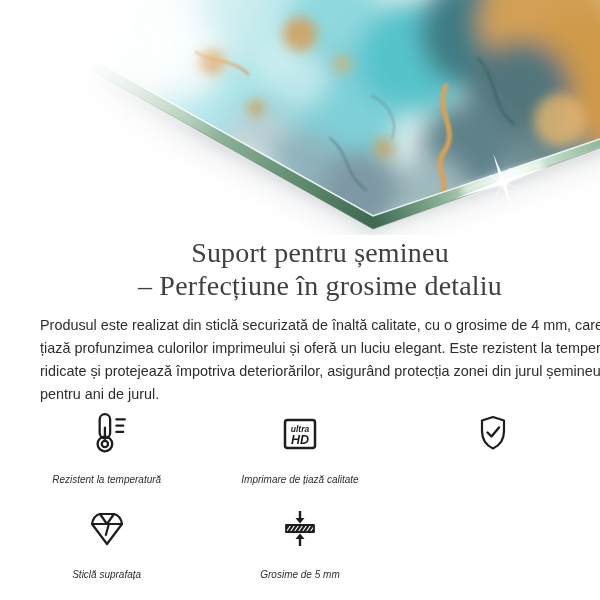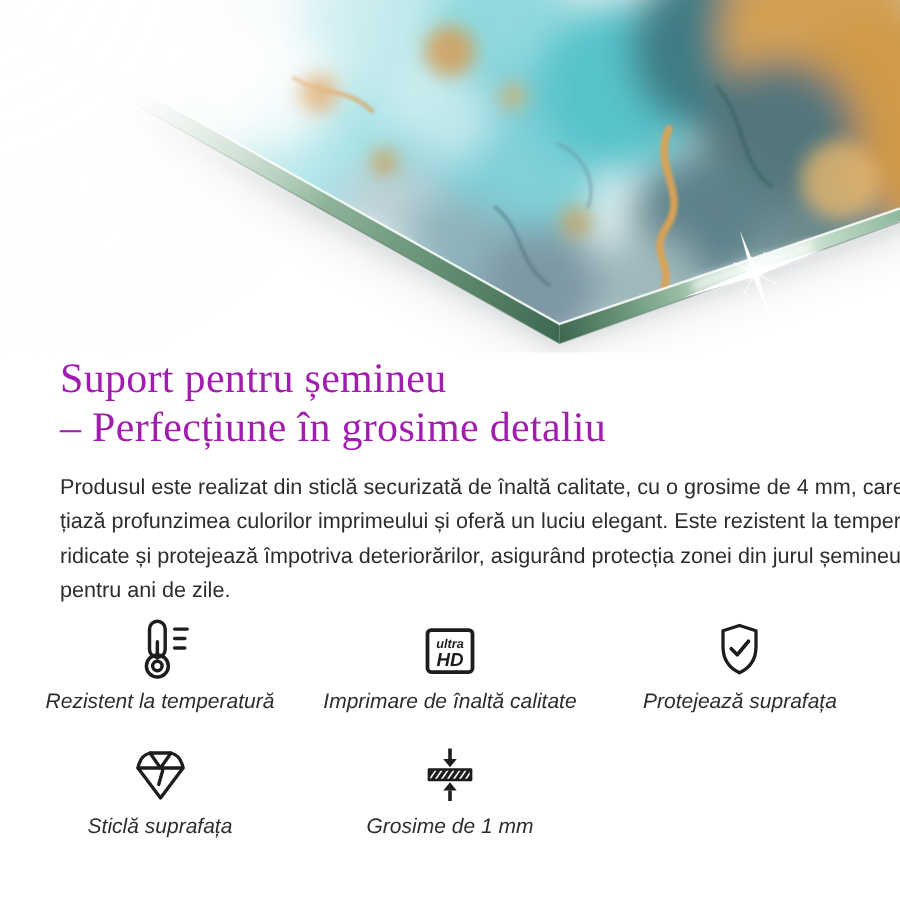--- a/index.html
+++ b/index.html
@@ -1,27 +1,27 @@
 <!DOCTYPE html>
 <html><head>
 <meta charset="utf-8">
 <style>
   html,body{margin:0;padding:0;background:#fff;}
   body{font-family:"Liberation Sans","DejaVu Sans",sans-serif;}
   .page{position:relative;width:600px;height:600px;background:#ffffff;overflow:hidden;}
   .hero{width:600px;height:235px;display:block;}
   .title{margin:0;padding:1px 0 0 40px;font-family:"Liberation Serif","DejaVu Serif",serif;
-         font-weight:400;font-size:28px;line-height:33px;color:#a21caf;letter-spacing:.2px;}
+         font-weight:400;font-size:28px;line-height:33px;color:#404040;letter-spacing:.2px;text-align:center;}
   .title span{display:block;}
   .desc{margin:12px 30px 0 40px;font-size:14.4px;line-height:23px;color:#2d2d2d;}
   .desc span{display:block;white-space:nowrap;}
   .features{display:grid;grid-template-columns:repeat(3,1fr);row-gap:18px;margin:4px 10px 0 10px;}
   .feature{display:flex;flex-direction:column;align-items:center;font-style:italic;}
   .ficon{height:46px;display:flex;align-items:flex-end;justify-content:center;}
-  .flabel{margin-top:4px;font-size:14px;line-height:15px;color:#2d2d2d;text-align:center;}
+  .flabel{margin-top:16px;font-size:10px;line-height:15px;color:#2d2d2d;text-align:center;}
   .icon-stroke{stroke:#1d1d1d;fill:none;stroke-width:2.2;stroke-linejoin:round;}
   .icon-fill{fill:#1d1d1d;}
 </style>
 </head>
 <body>
 
 <div class="page">
 
   <svg class="hero" viewBox="0 0 600 235" xmlns="http://www.w3.org/2000/svg">
     <defs>
@@ -137,21 +137,21 @@
 
   <h1 class="title">
     <span>Suport pentru șemineu</span>
     <span>– Perfecțiune în grosime detaliu</span>
   </h1>
 
   <div class="desc">
     <span>Produsul este realizat din sticlă securizată de înaltă calitate, cu o grosime de 4 mm, care eviden-</span>
     <span>țiază profunzimea culorilor imprimeului și oferă un luciu elegant. Este rezistent la temperaturi</span>
     <span>ridicate și protejează împotriva deteriorărilor, asigurând protecția zonei din jurul șemineului</span>
-    <span>pentru ani de zile.</span>
+    <span>pentru ani de jurul.</span>
   </div>
 
   <div class="features">
 
     <div class="feature">
       <div class="ficon">
         <svg width="46" height="46" viewBox="0 0 44 44">
           <g class="icon-stroke" stroke-linecap="round">
             <rect x="15" y="4" width="10" height="23" rx="5"></rect>
             <circle cx="20" cy="32.5" r="7"></circle>
@@ -167,33 +167,32 @@
     </div>
 
     <div class="feature">
       <div class="ficon">
         <svg width="44" height="44" viewBox="0 0 44 44">
           <rect class="icon-stroke" x="7" y="8" width="30" height="28" rx="2.5" style="stroke-width:2.5"></rect>
           <text x="22" y="20" text-anchor="middle" font-size="8.5" font-weight="700" fill="#1d1d1d" font-family="Liberation Sans, sans-serif">ultra</text>
           <text x="22" y="32" text-anchor="middle" font-size="12.5" font-weight="800" fill="#1d1d1d" font-family="Liberation Sans, sans-serif">HD</text>
         </svg>
       </div>
-      <div class="flabel">Imprimare de înaltă calitate</div>
+      <div class="flabel">Imprimare de țiază calitate</div>
     </div>
 
     <div class="feature">
       <div class="ficon">
         <svg width="44" height="44" viewBox="0 0 44 44">
           <g class="icon-stroke" stroke-linecap="round">
             <path d="M22 5 L33 8.5 V19 C33 27.5 28.5 33.5 22 36.5 C15.5 33.5 11 27.5 11 19 V8.5 Z"></path>
             <path d="M16.5 20.5 L20.5 24.5 L28 15.5" style="stroke-width:2.4"></path>
           </g>
         </svg>
       </div>
-      <div class="flabel">Protejează suprafața</div>
     </div>
 
     <div class="feature">
       <div class="ficon">
         <svg width="44" height="44" viewBox="0 0 44 44">
           <g class="icon-stroke" stroke-linecap="round">
             <path d="M7 17 C8 11 11 8 15 7 H29 C33 8 36 11 37 17 L22 37 Z"></path>
             <line x1="7" y1="17" x2="37" y2="17"></line>
             <path d="M15 7 L22 17 L29 7"></path>
             <line x1="23.5" y1="18.5" x2="20.8" y2="28"></line>
@@ -222,17 +221,17 @@
             <line x1="28" y1="28" x2="37" y2="15"></line>
               <line x1="32" y1="28" x2="41" y2="15"></line>
           </g>
           <rect x="8" y="18" width="28" height="7" class="icon-stroke" style="stroke-width:1.8"></rect>
           <line x1="22" y1="4" x2="22" y2="11" stroke="#1d1d1d" stroke-width="2.4"></line>
           <polygon class="icon-fill" points="17.5,11 26.5,11 22,16.5"></polygon>
           <line x1="22" y1="39" x2="22" y2="32" stroke="#1d1d1d" stroke-width="2.4"></line>
           <polygon class="icon-fill" points="17.5,32 26.5,32 22,26.5"></polygon>
         </svg>
       </div>
-      <div class="flabel">Grosime de 1 mm</div>
+      <div class="flabel">Grosime de 5 mm</div>
     </div>
 
   </div>
 </div>
 
 </body></html>

